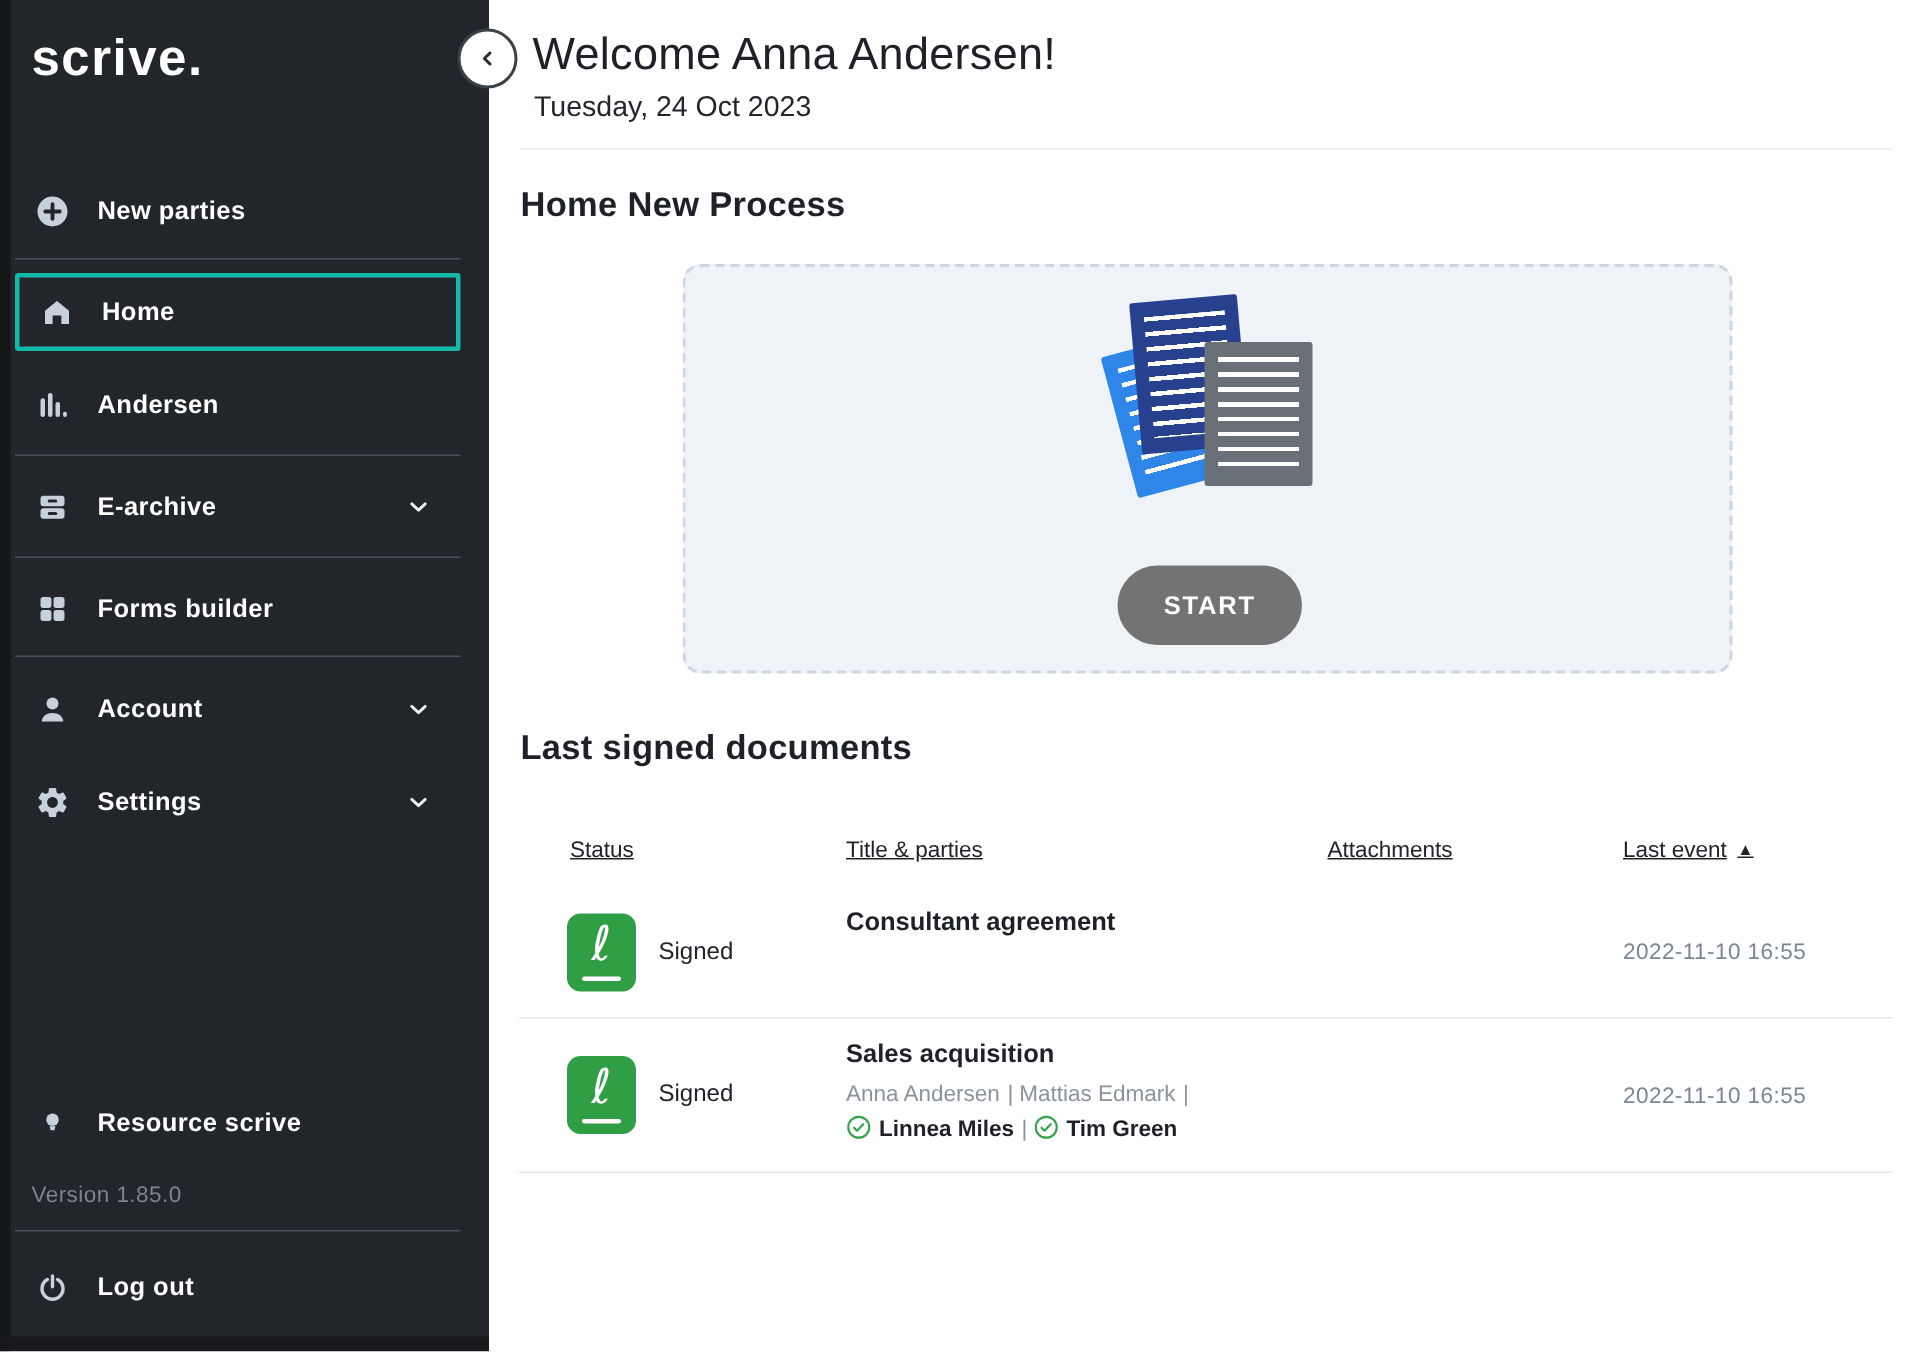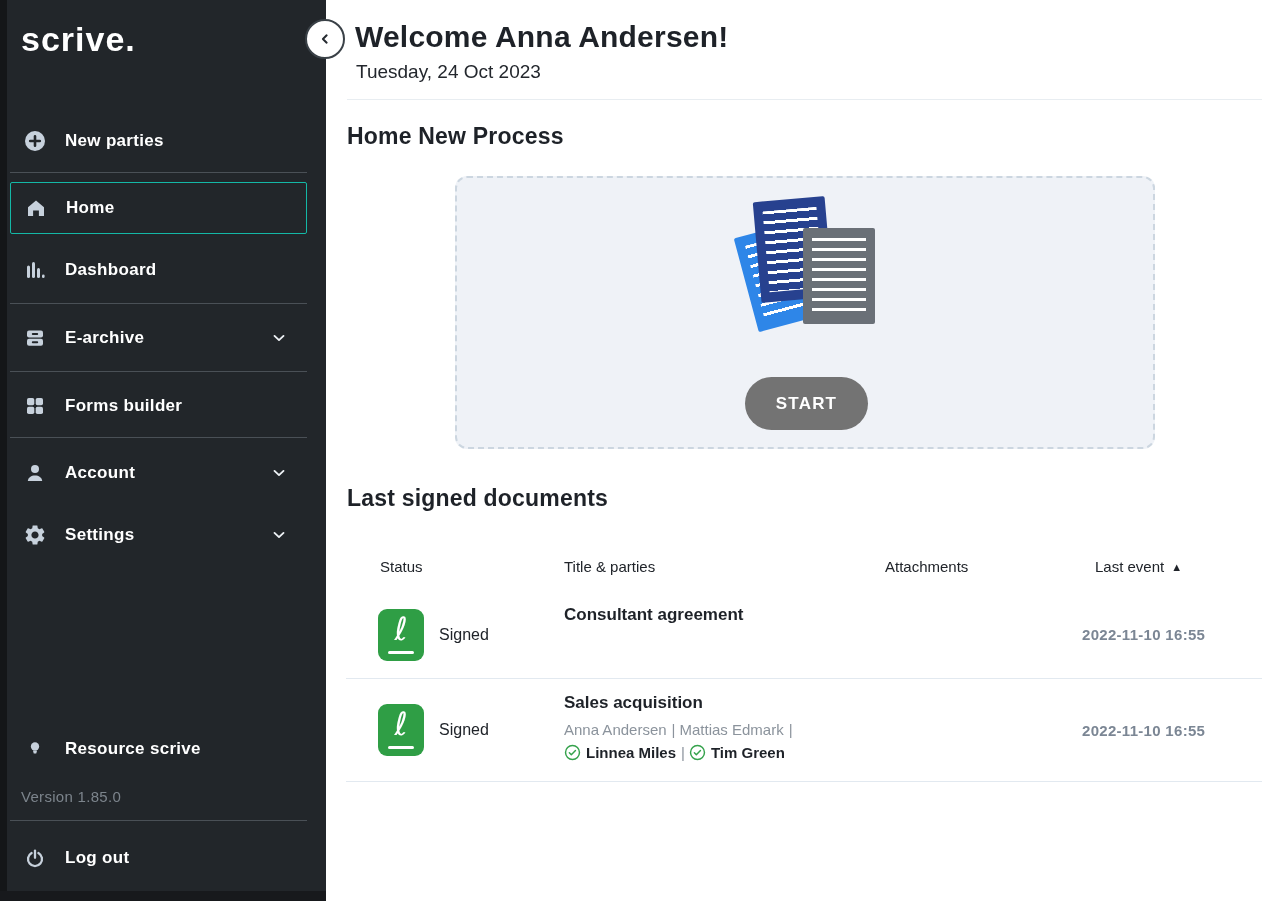--- a/index.html
+++ b/index.html
@@ -10,30 +10,30 @@
   
   .sidebar { position:absolute; left:0; top:0; width:326px; height:901px; background:#22262a; }
   .sidebar::before { content:""; position:absolute; left:0; top:0; width:7px; height:100%; background:#141618; }
   .sidebar::after { content:""; position:absolute; left:0; bottom:0; width:100%; height:10px; background:#17191c; }
   .logo { position:absolute; left:21px; top:20px; color:#fff; font-size:34px; font-weight:700; letter-spacing:1px; }
   .nav-item { position:absolute; left:10px; width:297px; height:52px; display:flex; align-items:center;
               padding-left:13px; cursor:pointer; color:#fff; }
   .nav-item .icon { width:24px; height:24px; flex:0 0 24px; margin-right:18px; }
   .nav-item .label { font-size:17px; font-weight:600; letter-spacing:.3px; }
   .nav-item .chev { position:absolute; right:19px; width:18px; height:18px; }
-  .nav-item.selected { border:1px solid #14b8a6; border-radius:2px;text-align:center; }
+  .nav-item.selected { border:3px solid #14b8a6; border-radius:2px;text-align:center; }
   .nav-item.selected .label { font-weight:800; }
   .sb-divider { position:absolute; left:10px; width:297px; height:1px; background:#4a5056; }
   .version { position:absolute; left:21px; top:788px; color:#7c848c; font-size:15px; letter-spacing:.3px; }
 
   
   .back-btn { position:absolute; left:305px; top:19px; width:40px; height:40px; border-radius:50%;
               background:#fff; border:2px solid #3a4147; z-index:5; cursor:pointer;
               display:flex; align-items:center; justify-content:center; }
-  .h1 { position:absolute; left:355px; top:20px; font-size:30px; font-weight:700; letter-spacing:.2px; color:#1e2228; }
+  .h1 { position:absolute; left:355px; top:20px; font-size:30px; font-weight:400; letter-spacing:.2px; color:#1e2228; }
   .date { position:absolute; left:356px; top:61px; font-size:19px; font-weight:400; color:#23272d; }
   .rule { position:absolute; height:1px; background:#e8edf1; }
   .rule-1 { left:347px; top:99px; width:915px; }
   .h2 { position:absolute; font-size:23px; font-weight:800; letter-spacing:.2px; color:#1e2228; }
   .h2-start { left:347px; top:123px; }
   .h2-docs { left:347px; top:485px; }
 
   
   .panel { position:absolute; left:455px; top:176px; width:700px; height:273px; background:#eff2f7;
            border:2px dashed #ccd6e0; border-radius:12px; }
@@ -43,40 +43,40 @@
   .doc-blue { left:288px; top:49px; width:76px; height:97px; background:#2e86e8; transform:rotate(-15deg); z-index:1; }
   .doc-navy { left:300px; top:21px; width:72px; height:101px; background:#27418f; transform:rotate(-5deg); z-index:2; }
   .doc-gray { left:346px; top:50px; width:72px; height:96px; background:#6a7077; z-index:3; }
   .start-btn { position:absolute; left:288px; top:199px; width:123px; height:53px; border:none; border-radius:27px;
                background:#737373; color:#fff; font-family:inherit; font-size:17px; font-weight:800;
                letter-spacing:1.2px; cursor:pointer; }
 
   
   .table { position:absolute; left:346px; top:558px; width:916px; }
   .trow, .thead { display:grid; grid-template-columns:218px 321px 197px 1fr; }
-  .thead { font-size:15px; color:#20242a; }
+  .thead { font-size:15px; color:#20242a;text-decoration:underline; }
   .thead .th-status { padding-left:34px; }
-  .th-event { display:flex; align-items:center; gap:7px;margin-left:13px; }
+  .th-event { display:flex; align-items:center; gap:7px; }
   .sort-arrow { font-size:11px; color:#20242a; }
   .trow { border-bottom:1px solid #e2e9f0; padding:14px 0 14px 0; min-height:88px; }
   .trow:first-child { margin-top:16px; }
   .cell-status { display:flex; align-items:center; padding-left:32px; }
   .badge { position:relative; width:46px; height:52px; background:#2f9e45; border-radius:9px; flex:0 0 46px; }
   .badge .script { position:absolute; left:0; right:0; top:1px; text-align:center; color:#fff;
                    font-size:32px; font-style:italic; font-family:"DejaVu Sans",sans-serif; }
   .badge .uline { position:absolute; left:10px; right:10px; bottom:7px; height:3px; background:#fff; border-radius:2px; }
   .status-text { margin-left:15px; font-size:16px; color:#20242a; }
   .cell-title { padding-right:24px; }
   .doc-title { font-size:17px; font-weight:700; color:#1e2228; margin-bottom:5px; }
   .parties { font-size:15px; line-height:23px; color:#8b939c; }
   .parties .pname { margin-right:5px; }
   .parties .pname.strong { color:#1e2228; font-weight:700; }
   .parties .sep { margin:0 4px 0 0; color:#8b939c; }
   .parties .chk { display:inline-block; margin-right:5px; vertical-align:-3px; }
-  .cell-event { align-self:center; font-size:15px; color:#7b8694; letter-spacing:.3px;font-weight:bold; }
+  .cell-event { align-self:center; font-size:15px; color:#7b8694; letter-spacing:.3px; }
 </style>
 </head>
 <body>
 
 <div class="app">
 
   <aside class="sidebar">
     <div class="logo">scrive.</div>
 
     <div class="nav-item" style="top:115px">
@@ -98,21 +98,21 @@
 
     <div class="nav-item" style="top:244px">
       <svg class="icon" viewBox="0 0 24 24">
         <g fill="#c7d1dc">
           <rect x="4" y="7.5" width="3" height="12.5" rx="1.5"></rect>
           <rect x="9" y="4" width="3" height="16" rx="1.5"></rect>
           <rect x="14" y="10" width="3" height="10" rx="1.5"></rect>
           <rect x="19" y="16.5" width="2.6" height="3.5" rx="1.3"></rect>
         </g>
       </svg>
-      <span class="label">Dashboard</span>
+      <span class="label">Andersen</span>
     </div>
 
     <div class="sb-divider" style="top:303px"></div>
 
     <div class="nav-item" style="top:312px">
       <svg class="icon" viewBox="0 0 24 24">
         <rect x="4" y="4.5" width="16" height="7" rx="2" fill="#c7d1dc"></rect>
         <rect x="4" y="12.8" width="16" height="7" rx="2" fill="#c7d1dc"></rect>
         <path d="M9.8 8h4.4M9.8 16.3h4.4" stroke="#22262a" stroke-width="2" stroke-linecap="round"></path>
       </svg>

